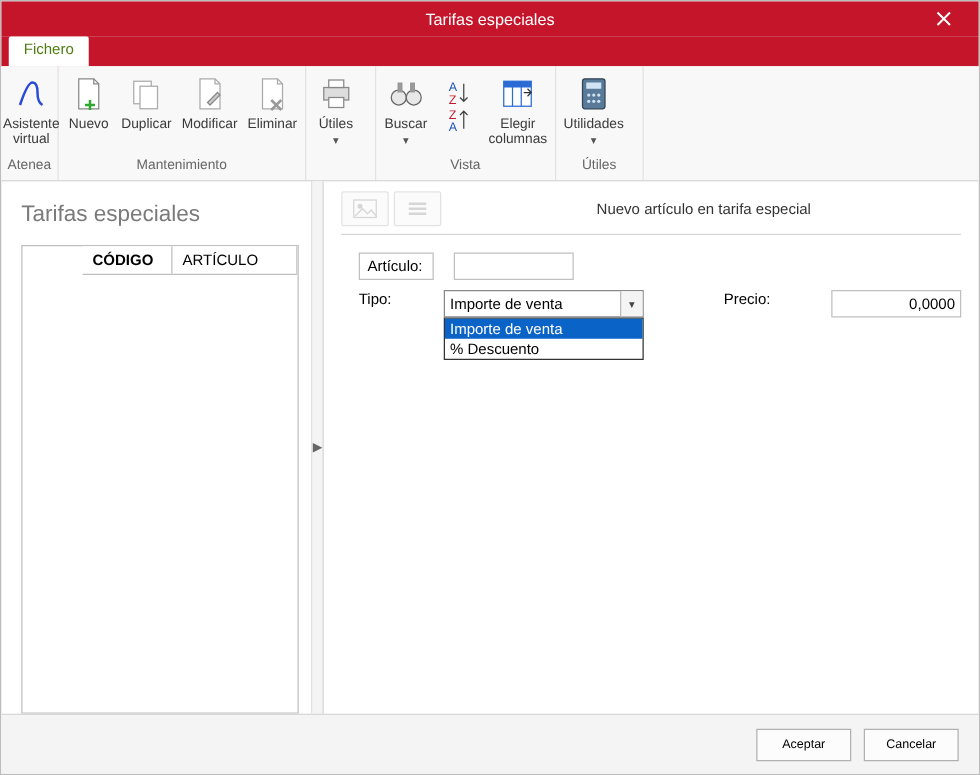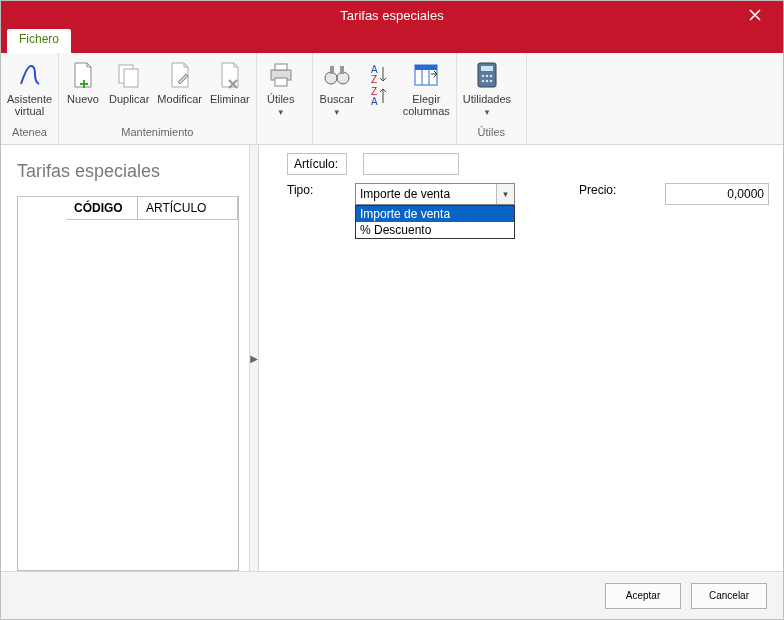--- a/index.html
+++ b/index.html
@@ -68,21 +68,21 @@
       </svg>
   </div>
 </div>
 
 <div class="tabstrip">
   <div class="tab">Fichero</div>
 </div>
 
 <div class="ribbon">
 
-  <div class="group" style="width:58px">
+  <div class="group" style="width:46px">
     <div class="row">
       <div class="btn">
         <div class="icon">
           <svg width="30" height="30" viewBox="0 0 30 30">
               <path d="M6 24 Q12 6 16 6 Q20 6 20 14 Q20 22 24 24" stroke="#2a4bd7" stroke-width="2" fill="none"></path>
             </svg>
         </div>
         <span class="lbl" style="white-space:pre-line">Asistente
 virtual</span>
       </div>
@@ -185,20 +185,21 @@
               <rect x="4" y="5" width="22" height="5" fill="#2a6cd4"></rect>
               <line x1="11" y1="5" x2="11" y2="25" stroke="#2a6cd4"></line>
               <line x1="18" y1="5" x2="18" y2="25" stroke="#2a6cd4"></line>
               <path d="M20 14 L26 14 M23 11 L26 14 L23 17" stroke="#333" fill="none"></path>
             </svg>
         </div>
         <span class="lbl" style="white-space:pre-line">Elegir
 columnas</span>
       </div>
     </div>
+    <div class="label">Vista</div>
   </div>
 
   <div class="group" style="width:70px">
     <div class="row">
       <div class="btn">
         <div class="icon">
           <svg width="26" height="30" viewBox="0 0 26 30">
               <rect x="4" y="3" width="18" height="24" rx="2" fill="#5a7a99" stroke="#345"></rect>
               <rect x="7" y="6" width="12" height="5" fill="#cfe3f5"></rect>
               <circle cx="9" cy="16" r="1.3" fill="#cfe3f5"></circle>
@@ -225,20 +226,37 @@
         <div class="col col1">CÓDIGO</div>
         <div class="col col2">ARTÍCULO</div>
       </div>
       <div class="body"></div>
     </div>
   </div>
 
   <div class="expander">▶</div>
 
   <div class="right-panel">
+    <div class="right-head">
+      <div class="picbtn">
+        <svg width="20" height="16" viewBox="0 0 20 16">
+            <rect x="1" y="1" width="18" height="14" fill="none" stroke="#bbb"></rect>
+            <circle cx="6" cy="6" r="2" fill="#bbb"></circle>
+            <path d="M2 14 L8 8 L12 12 L15 9 L19 14" fill="none" stroke="#bbb"></path>
+          </svg>
+      </div>
+      <div class="picbtn">
+        <svg width="20" height="16" viewBox="0 0 20 16">
+            <line x1="3" y1="4" x2="17" y2="4" stroke="#bbb" stroke-width="2"></line>
+            <line x1="3" y1="8" x2="17" y2="8" stroke="#bbb" stroke-width="2"></line>
+            <line x1="3" y1="12" x2="17" y2="12" stroke="#bbb" stroke-width="2"></line>
+          </svg>
+      </div>
+      <div class="title2">Nuevo artículo en tarifa especial</div>
+    </div>
 
     <div class="form-row">
       <div style="width:14px"></div>
       <div class="lbl box">Artículo:</div>
       <div style="width:8px"></div>
       <input class="text-input small" type="text" style="">
     </div>
 
     <div class="form-row">
       <div style="width:14px"></div>

